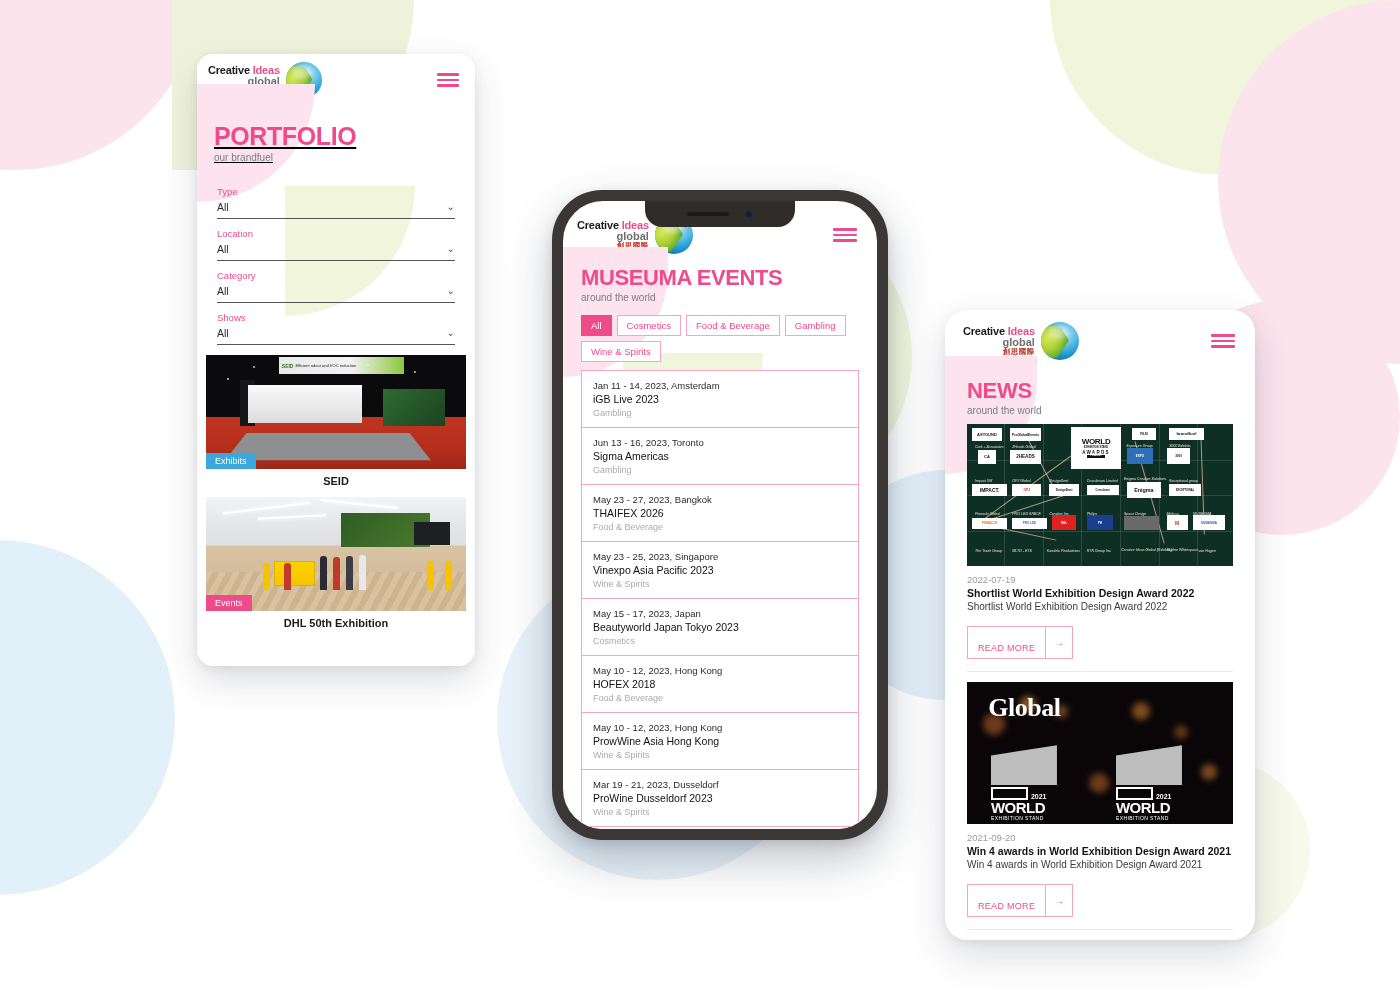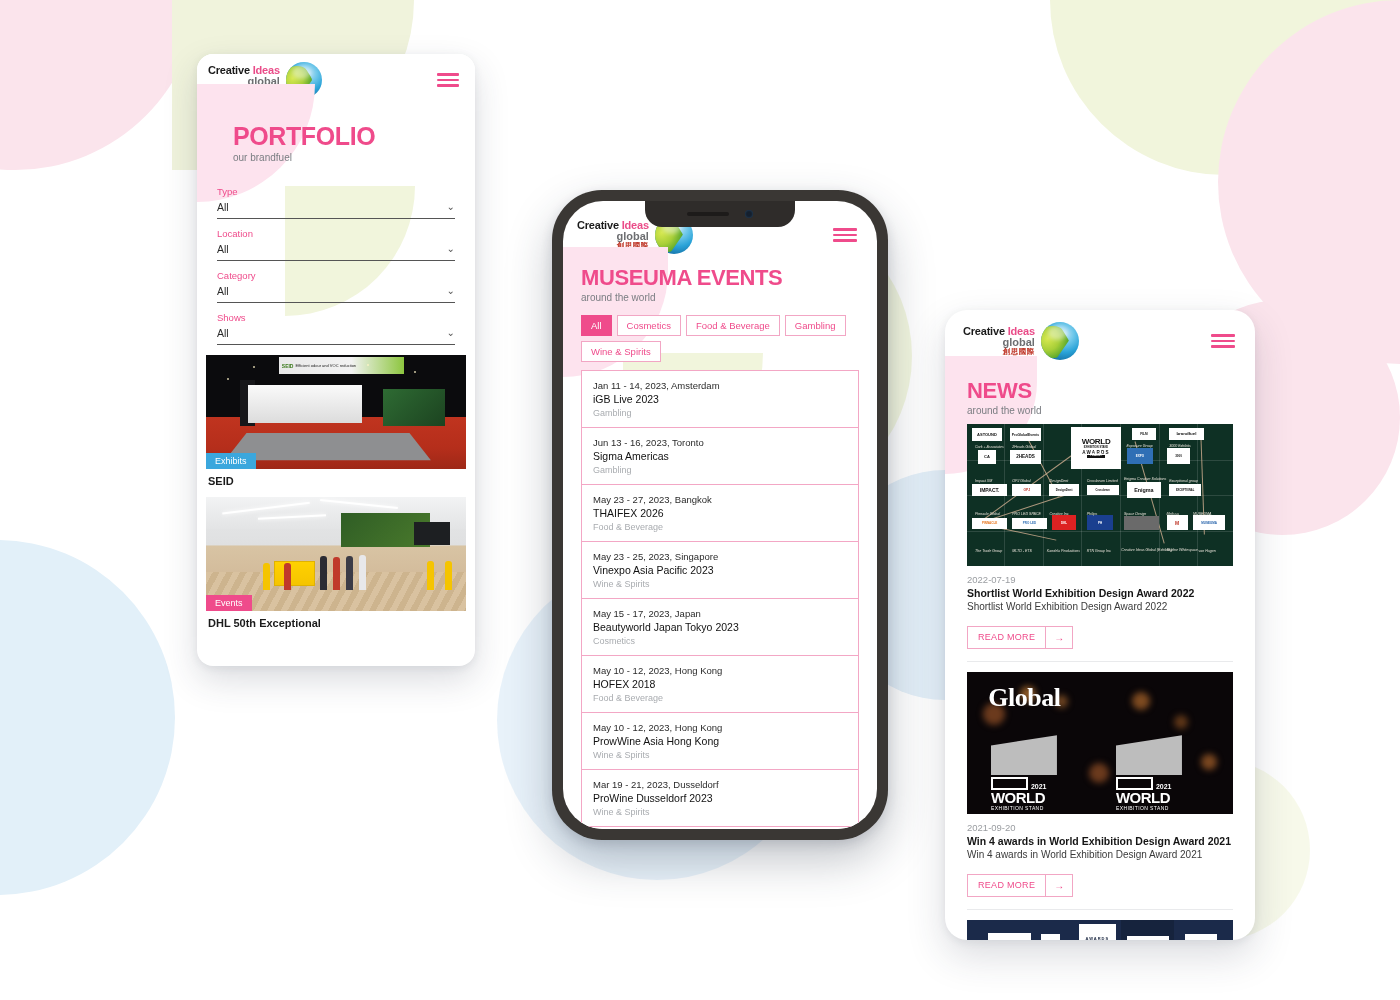--- a/index.html
+++ b/index.html
@@ -55,34 +55,34 @@
 
   
   .device-left {
     position:absolute; left:197px; top:54px; width:278px; height:612px;
     background:#fff; border-radius:16px; overflow:hidden;
     box-shadow: 0 14px 34px rgba(40,50,70,.17), 0 2px 8px rgba(40,50,70,.08);
   }
   .dl-head { height:52px; display:flex; align-items:center; justify-content:space-between;
              padding:0 16px 0 11px; background:#fff; }
   .dl-head .logo-orb { width:36px; height:36px; }
-  .dl-hero { position:relative; padding:16px 20px 4px 36px; }
+  .dl-hero { position:relative; padding:16px 20px 4px 17px;text-decoration:underline; }
   .dl-hero-deco { position:absolute; left:0; top:-22px; width:118px; height:118px;
                   background:#fde3ee; border-bottom-right-radius:118px; }
   .dl-hero-deco2 { position:absolute; left:88px; top:80px; width:130px; height:130px;
                   background:#f1f5dc; border-bottom-right-radius:130px; }
   .dl-title { position:relative; font-size:25px; font-weight:700; color:#ef4b8b; letter-spacing:-0.4px; }
   .dl-sub { position:relative; font-size:10px; color:#7a7d82; margin-top:1px; }
   .filters { position:relative; padding:10px 20px 0 20px; }
   .f-row { padding-top:9px; border-bottom:1.4px solid #555; margin-bottom:0; position:relative; }
   .f-label { font-size:9.5px; color:#ef4b8b; margin-bottom:4px; }
   .f-val { font-size:10.5px; color:#2b2b2b; padding-bottom:5px; }
   .f-caret { position:absolute; right:0; bottom:6px; font-size:10px; color:#555; }
 
-  .cards { padding:10px 9px 0 9px; }
+  .cards { padding:10px 9px 0 9px;text-align:center; }
   .card { position:relative; margin-bottom:6px; }
   .card-img { width:100%; height:114px; position:relative; overflow:hidden; }
   .badge { position:absolute; left:0; bottom:0; font-size:9px; color:#fff; padding:3px 9px; }
   .badge.blue { background:#3ba7dd; }
   .badge.pink { background:#ef4b8b; }
   .card-title { font-size:11px; font-weight:700; color:#1b1b1b; padding:6px 2px 4px 2px; }
 
   
   .photo-expo { background:#0b0b0d; }
   .photo-expo .floor { position:absolute; left:0; bottom:0; width:100%; height:46%;
@@ -166,21 +166,21 @@
                   background:#fde3ee; border-bottom-right-radius:100px; }
   .dr-title { position:relative; font-size:22px; font-weight:700; color:#ef4b8b; letter-spacing:-0.3px; }
   .dr-sub { position:relative; font-size:10px; color:#7a7d82; margin-top:1px; }
   .news { padding:0 22px; position:relative; }
   .news-item { padding-bottom:8px; }
   .news-img { width:100%; height:142px; position:relative; overflow:hidden; }
   .news-date { font-size:9.5px; color:#9a9da1; margin-top:8px; }
   .news-title { font-size:10.5px; font-weight:700; color:#151515; margin-top:2px; }
   .news-desc { font-size:10px; color:#3a3a3a; margin-top:2px; }
   .readmore { display:inline-flex; align-items:stretch; border:1px solid #f2a6c4; margin-top:14px; }
-  .readmore .rm-txt { font-size:9px; color:#ef4b8b; padding:5px 10px; letter-spacing:.3px; }
+  .readmore .rm-txt { font-size:9px; color:#ef4b8b; padding:5px 10px; letter-spacing:.3px;margin-top:11px; }
   .readmore .rm-arrow { font-size:10px; color:#ef4b8b; padding:5px 8px; border-left:1px solid #f2a6c4;
                         display:flex; align-items:center; }
   .news-sep { height:1px; background:#e9eaec; margin:4px 0 10px 0; }
 
   
   .img-awards { background:#0e3024; }
   .img-awards .cell { position:absolute; background:#fff; display:flex; align-items:center;
         justify-content:center; font-size:4px; font-weight:700; color:#111; overflow:hidden; }
   .img-awards .gridline { position:absolute; background:rgba(255,255,255,.13); }
   .img-awards .conn { position:absolute; background:#c9a98c; height:1px; transform-origin:left center; opacity:.85; }
@@ -303,21 +303,21 @@
           <div class="person" style="left:44%;height:30%;background:#2b2b33"></div>
           <div class="person" style="left:49%;height:29%;background:#c0392b"></div>
           <div class="person" style="left:54%;height:30%;background:#3c3c46"></div>
           <div class="person" style="left:59%;height:31%;background:#e8e8ea"></div>
           <div class="person" style="left:22%;height:24%;background:#f5c400"></div>
           <div class="person" style="left:30%;height:24%;background:#c0392b"></div>
           <div class="person" style="left:85%;height:26%;background:#f5c400"></div>
           <div class="person" style="left:92%;height:26%;background:#f5c400"></div>
           <div class="badge pink">Events</div>
         </div>
-        <div class="card-title">DHL 50th Exceptional</div>
+        <div class="card-title">DHL 50th Exhibition</div>
       </div>
     </div>
   </div>
 
   <div class="iphone">
     <div class="iphone-inner">
       <div class="notch">
         <div class="speaker"></div>
         <div class="cam"></div>
       </div>

